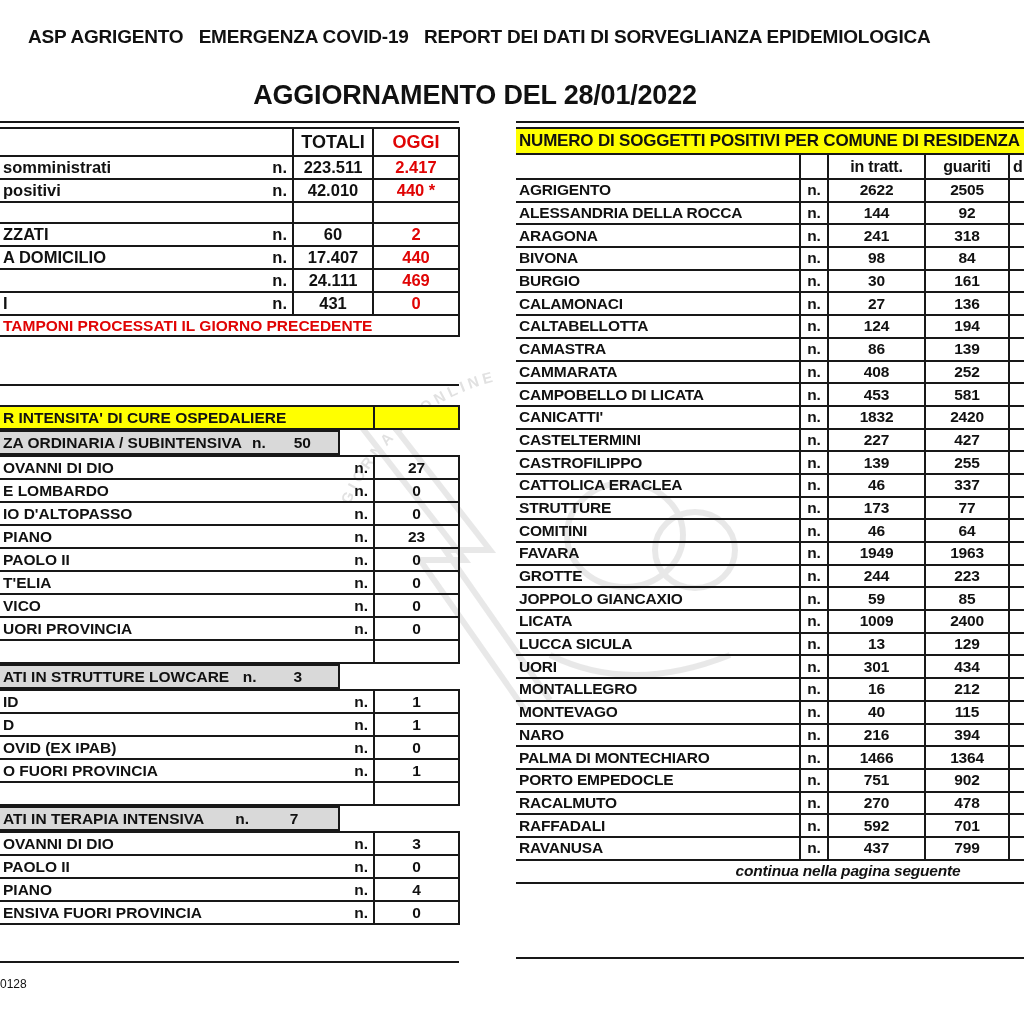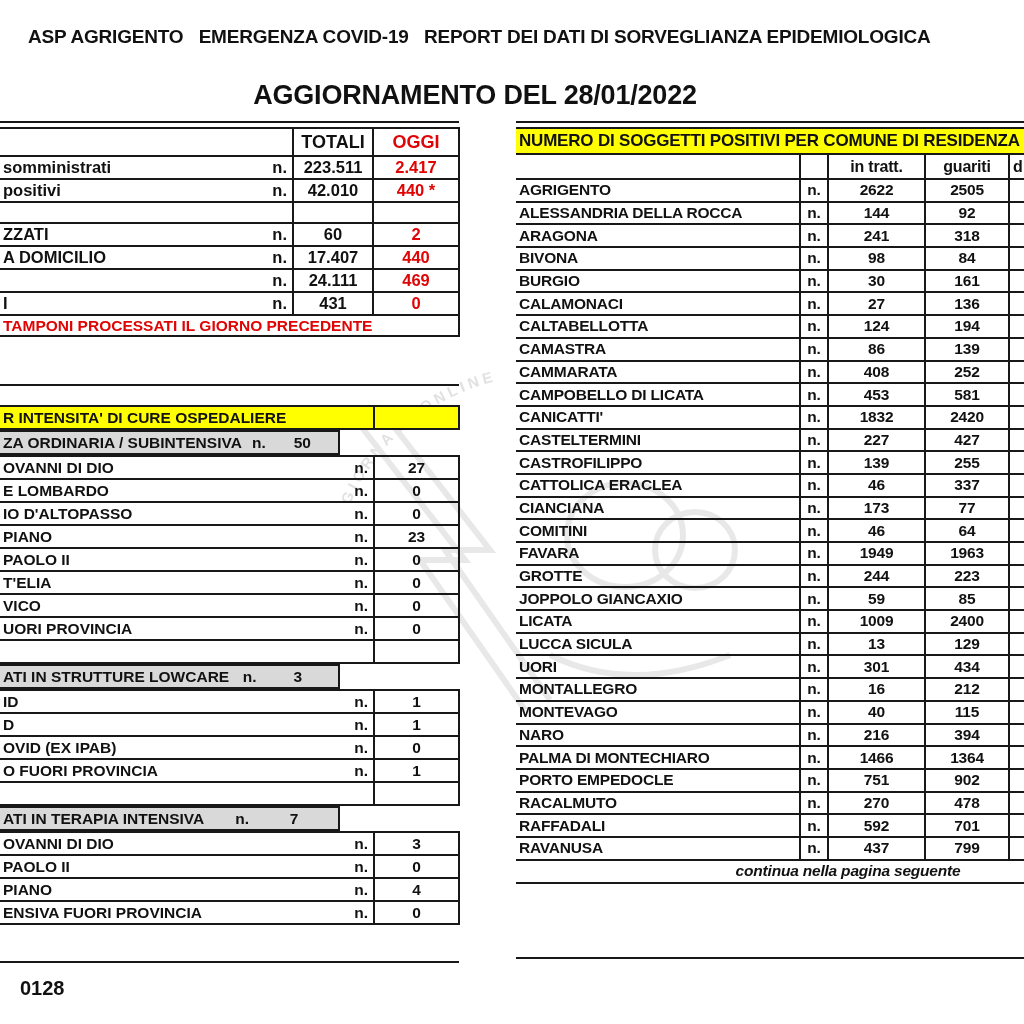--- a/index.html
+++ b/index.html
@@ -47,21 +47,21 @@
   .t3 .rowY td{height:24px;font-size:17px;letter-spacing:-0.2px;}
   .t3 .rowH td{height:23px;font-size:16px;}
   .t3 td{height:20.7px;font-size:15.5px;letter-spacing:-0.2px;}
   .t3 .nn2{text-align:center;padding:0 2px;}
   .t3 .rowF td{height:21px;font-style:italic;text-align:center;font-size:15.5px;}
   
   .rule{position:absolute;height:0;border-top:2px solid #181818;}
   
   .wm{position:absolute;left:290px;top:355px;opacity:0.55;pointer-events:none;}
   
-  .frag-bl{position:absolute;left:0;top:977px;font-size:20px;font-weight:bold;padding-left:20px;}
+  .frag-bl{position:absolute;left:0;top:977px;font-size:12px;font-weight:normal;}
 </style>
 </head>
 <body>
 
 <div class="page">
 
   <svg class="wm" width="480" height="390" viewBox="0 0 480 390">
     <defs>
       <path id="arc" d="M 60 150 A 210 210 0 0 1 330 35" fill="none"></path>
     </defs>
@@ -514,21 +514,21 @@
 
   <tr>
     <td>CATTOLICA ERACLEA</td>
     <td class="nn2">n.</td>
     <td class="num">46</td>
     <td class="num">337</td>
     <td></td>
   </tr>
 
   <tr>
-    <td>CIANCIANA</td>
+    <td>STRUTTURE</td>
     <td class="nn2">n.</td>
     <td class="num">173</td>
     <td class="num">77</td>
     <td></td>
   </tr>
 
   <tr>
     <td>COMITINI</td>
     <td class="nn2">n.</td>
     <td class="num">46</td>

